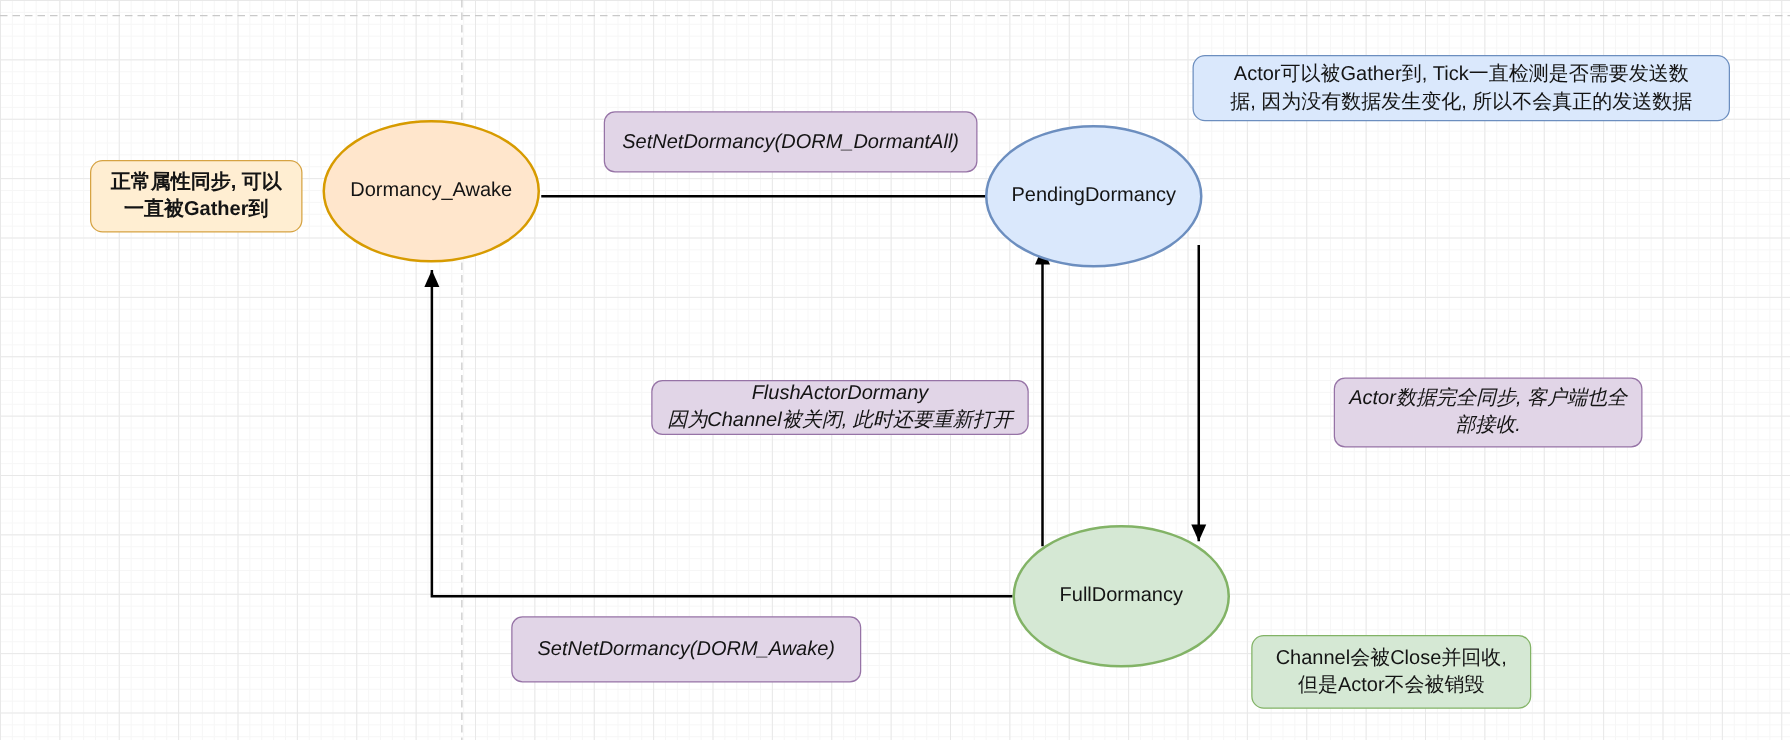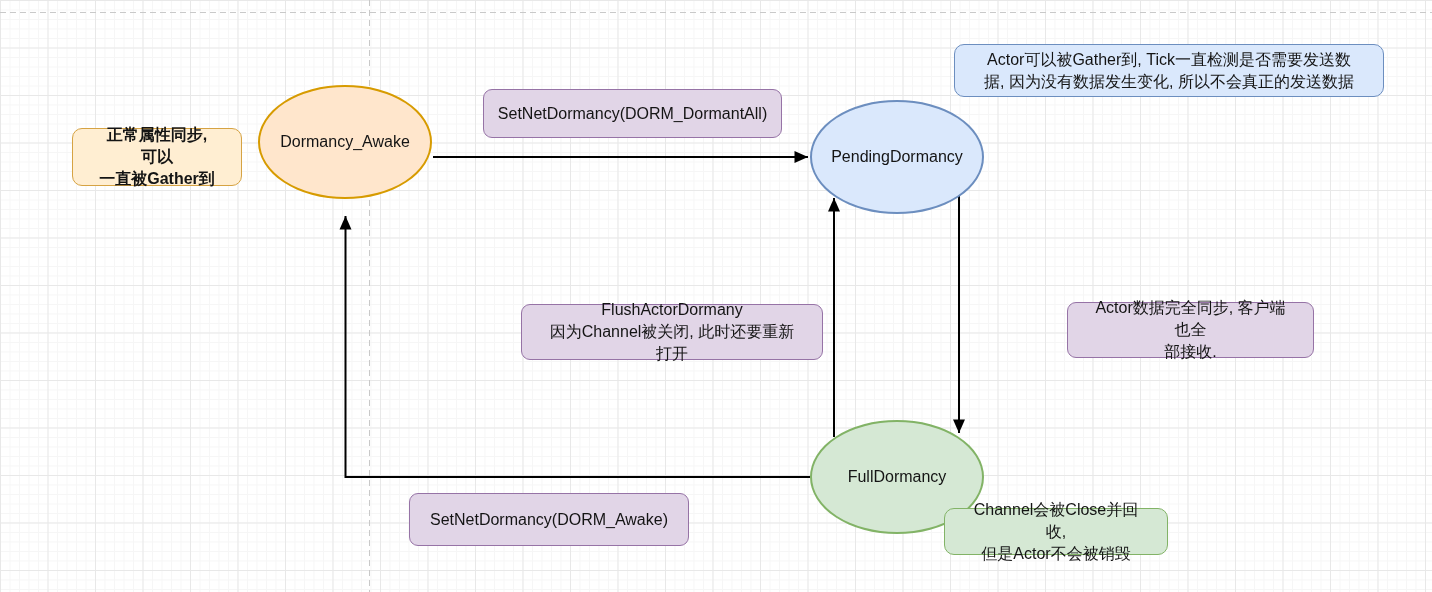--- a/index.html
+++ b/index.html
@@ -11,35 +11,35 @@
       linear-gradient(to right,#e8e8e8 1px,transparent 1px),
       linear-gradient(to bottom,#e8e8e8 1px,transparent 1px),
       linear-gradient(to right,#f6f6f6 1px,transparent 1px),
       linear-gradient(to bottom,#f6f6f6 1px,transparent 1px);
     background-size:47.5px 47.5px,47.5px 47.5px,9.5px 9.5px,9.5px 9.5px;
   }
   .edges{position:absolute;left:0;top:0;width:1432px;height:592px;z-index:1;}
   .shape{
     position:absolute;z-index:2;display:flex;align-items:center;justify-content:center;
     text-align:center;color:#141414;font-size:16px;line-height:22px;
-    white-space:pre-line;box-sizing:border-box;padding:3px 26px;
+    white-space:pre-line;box-sizing:border-box;padding:3px 8px;
   }
   .ellipse{border-radius:50%;border:2px solid;}
-  .node-awake{left:258px;top:85px;width:174px;height:114px;background:#ffe6cc;border-color:#d79b00;}
-  .node-pending{left:810px;top:100px;width:174px;height:114px;background:#dae8fc;border-color:#6c8ebf;}
+  .node-awake{left:258px;top:96px;width:174px;height:114px;background:#ffe6cc;border-color:#d79b00;}
+  .node-pending{left:788px;top:100px;width:174px;height:114px;background:#dae8fc;border-color:#6c8ebf;}
   .node-full{left:810px;top:420px;width:174px;height:114px;background:#d5e8d4;border-color:#82b366;}
-  .labelbox{background:#e1d5e7;border:1.5px solid #9673a6;border-radius:9px;}
+  .labelbox{background:#e1d5e7;border:1.5px solid #9673a6;border-radius:9px;font-style:italic;}
   .lbl-dormantall{left:483px;top:89px;width:299px;height:49px;}
-  .lbl-flush{left:521px;top:304px;width:302px;height:56px;}
+  .lbl-flush{left:521px;top:304px;width:302px;height:44px;}
   .lbl-tofull{left:1022px;top:302px;width:247px;height:56px;margin-left:45px;}
   .lbl-toawake{left:369px;top:493px;width:280px;height:53px;margin-left:40px;}
   .note{border-radius:10px;border:1.5px solid;}
   .note-awake{left:72px;top:128px;width:170px;height:58px;background:#ffeed2;border-color:#d6a343;font-weight:bold;}
   .note-pending{left:954px;top:44px;width:430px;height:53px;background:#dae8fc;border-color:#6c8ebf;}
-  .note-full{left:944px;top:508px;width:224px;height:47px;background:#d5e8d4;border-color:#82b366;}
+  .note-full{left:1001px;top:508px;width:224px;height:59px;background:#d5e8d4;border-color:#82b366;}
 </style>
 </head>
 <body>
 
 <div class="canvas">
 
   <svg class="edges" xmlns="http://www.w3.org/2000/svg" width="1432" height="592">
     <defs>
       <marker id="arrow" markerUnits="userSpaceOnUse" markerWidth="16" markerHeight="14" viewBox="0 0 16 14" refX="14.5" refY="7" orient="auto">
         <path d="M1,1 L14.5,7 L1,13 Z" fill="#000"></path>

